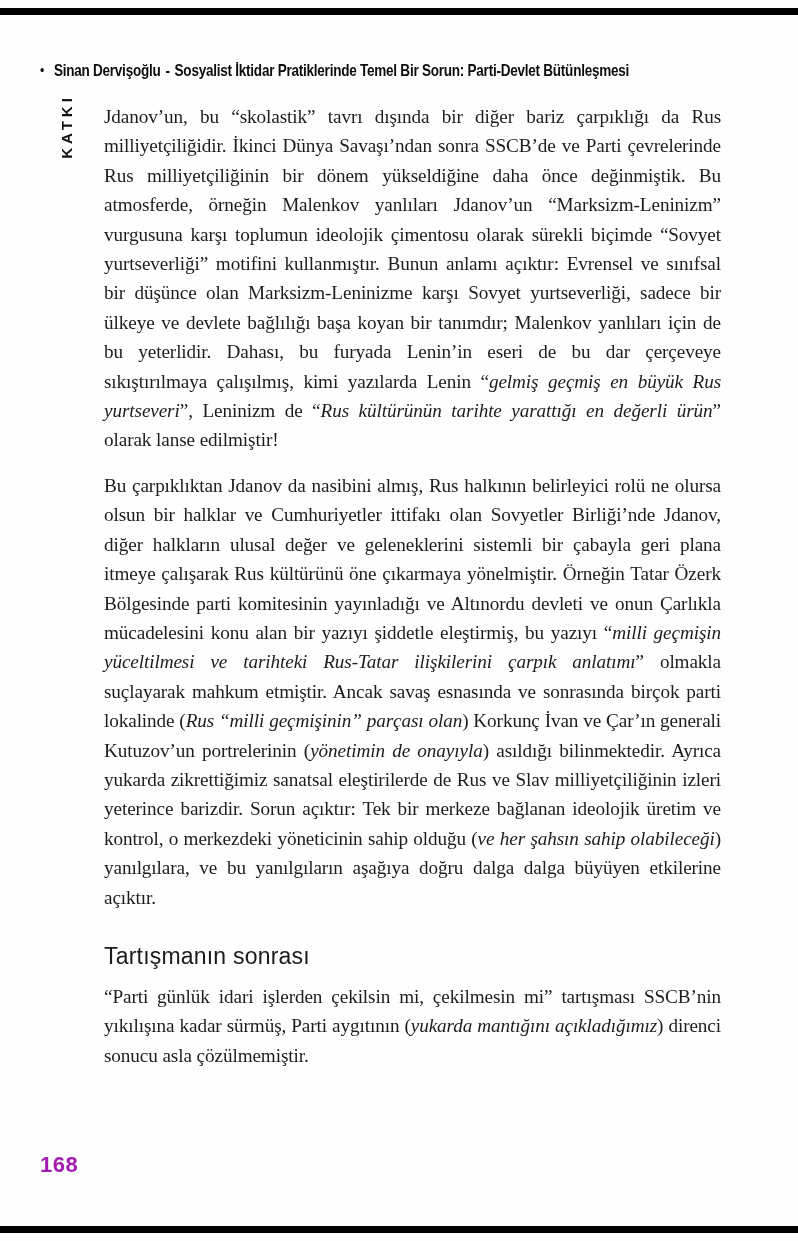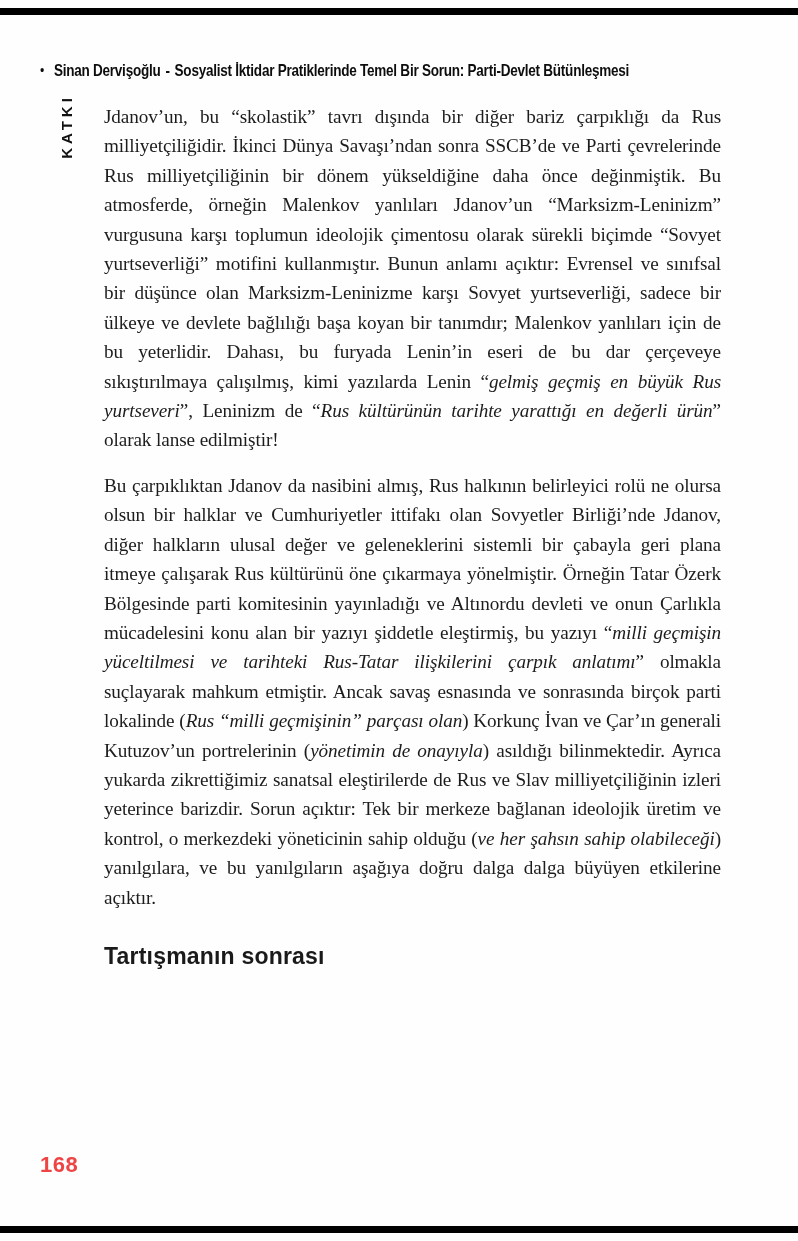--- a/index.html
+++ b/index.html
@@ -44,47 +44,48 @@
   .body-text {
     position:absolute; left:104px; top:102px; width:617px;
     font-size:19.2px; line-height:29.4px;
     text-align:justify;
     letter-spacing:-0.1px;
   }
   .body-text p { margin:0 0 16px 0; }
   .body-text em { font-style:italic; }
   .section-heading {
     font-family:"Liberation Sans", sans-serif;
-    font-weight:700; font-size:23px; line-height:28px;
+    font-weight:400; font-size:23px; line-height:28px;
     letter-spacing:0.2px; color:#1a1a1a;
     margin:30px 0 12px 0;
     text-align:left;
   }
 
   .page-number {
     position:absolute; left:40px; top:1152px;
     font-family:"Liberation Sans", sans-serif;
-    font-weight:700; font-size:22px; color:#ef4444;
+    font-weight:700; font-size:22px; color:#a21caf;
     letter-spacing:0.5px;
   }
 </style>
 </head>
 <body>
 
 <div class="page">
   <div class="rule rule-top"></div>
 
   <div class="header">
     <span class="bullet">•</span><span class="author">Sinan Dervişoğlu</span><span class="sep">-</span><span class="title">Sosyalist İktidar Pratiklerinde Temel Bir Sorun: Parti-Devlet Bütünleşmesi</span>
   </div>
 
   <div class="side-label">KATKI</div>
 
   <div class="body-text" id="body-text">
       <p><span>Jdanov’un, bu “skolastik” tavrı dışında bir diğer bariz çarpıklığı da Rus milliyetçiliğidir. İkinci Dünya Savaşı’ndan sonra SSCB’de ve Parti çevrelerinde Rus milliyetçiliğinin bir dönem yükseldiğine daha önce değinmiştik. Bu atmosferde, örneğin Malenkov yanlıları Jdanov’un “Marksizm-Leninizm” vurgusuna karşı toplumun ideolojik çimentosu olarak sürekli biçimde “Sovyet yurtseverliği” motifini kullanmıştır. Bunun anlamı açıktır: Evrensel ve sınıfsal bir düşünce olan Marksizm-Leninizme karşı Sovyet yurtseverliği, sadece bir ülkeye ve devlete bağlılığı başa koyan bir tanımdır; Malenkov yanlıları için de bu yeterlidir. Dahası, bu furyada Lenin’in eseri de bu dar çerçeveye sıkıştırılmaya çalışılmış, kimi yazılarda Lenin “</span><em>gelmiş geçmiş en büyük Rus yurtseveri</em><span>”, Leninizm de “</span><em>Rus kültürünün tarihte yarattığı en değerli ürün</em><span>” olarak lanse edilmiştir!</span></p>
       <p><span>Bu çarpıklıktan Jdanov da nasibini almış, Rus halkının belirleyici rolü ne olursa olsun bir halklar ve Cumhuriyetler ittifakı olan Sovyetler Birliği’nde Jdanov, diğer halkların ulusal değer ve geleneklerini sistemli bir çabayla geri plana itmeye çalışarak Rus kültürünü öne çıkarmaya yönelmiştir. Örneğin Tatar Özerk Bölgesinde parti komitesinin yayınladığı ve Altınordu devleti ve onun Çarlıkla mücadelesini konu alan bir yazıyı şiddetle eleştirmiş, bu yazıyı “</span><em>milli geçmişin yüceltilmesi ve tarihteki Rus-Tatar ilişkilerini çarpık anlatımı</em><span>” olmakla suçlayarak mahkum etmiştir. Ancak savaş esnasında ve sonrasında birçok parti lokalinde (</span><em>Rus “milli geçmişinin” parçası olan</em><span>) Korkunç İvan ve Çar’ın generali Kutuzov’un portrelerinin (</span><em>yönetimin de onayıyla</em><span>) asıldığı bilinmektedir. Ayrıca yukarda zikrettiğimiz sanatsal eleştirilerde de Rus ve Slav milliyetçiliğinin izleri yeterince barizdir. Sorun açıktır: Tek bir merkeze bağlanan ideolojik üretim ve kontrol, o merkezdeki yöneticinin sahip olduğu (</span><em>ve her şahsın sahip olabileceği</em><span>) yanılgılara, ve bu yanılgıların aşağıya doğru dalga dalga büyüyen etkilerine açıktır.</span></p>
       <h2 class="section-heading">Tartışmanın sonrası</h2>
+      <p><span>“Parti günlük idari işlerden çekilsin mi, çekilmesin mi” tartışması SSCB’nin yıkılışına kadar sürmüş, Parti aygıtının (</span><em>yukarda mantığını açıkladığımız</em><span>) direnci sonucu asla çözülmemiştir.</span></p>
     </div>
 
   <div class="page-number">168</div>
 
   <div class="rule rule-bottom"></div>
 </div>
 
 </body></html>

